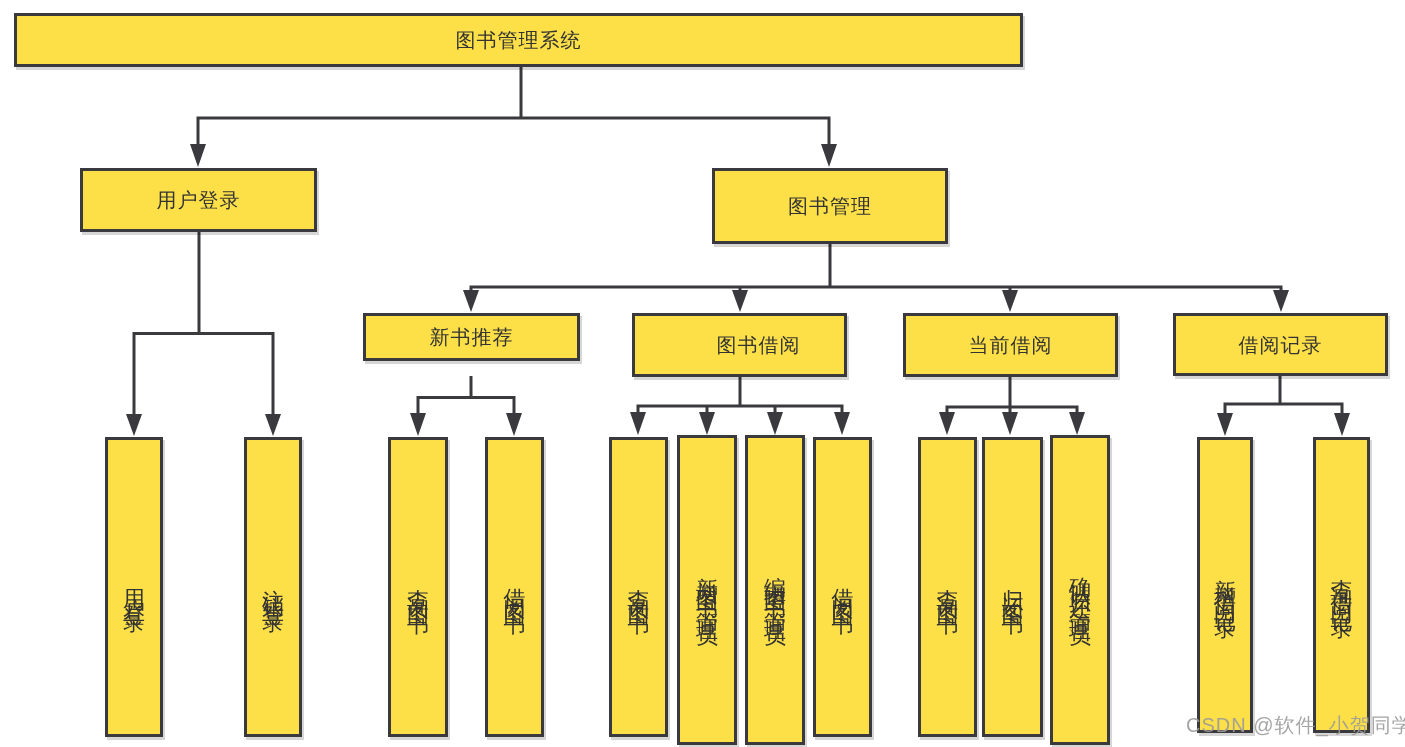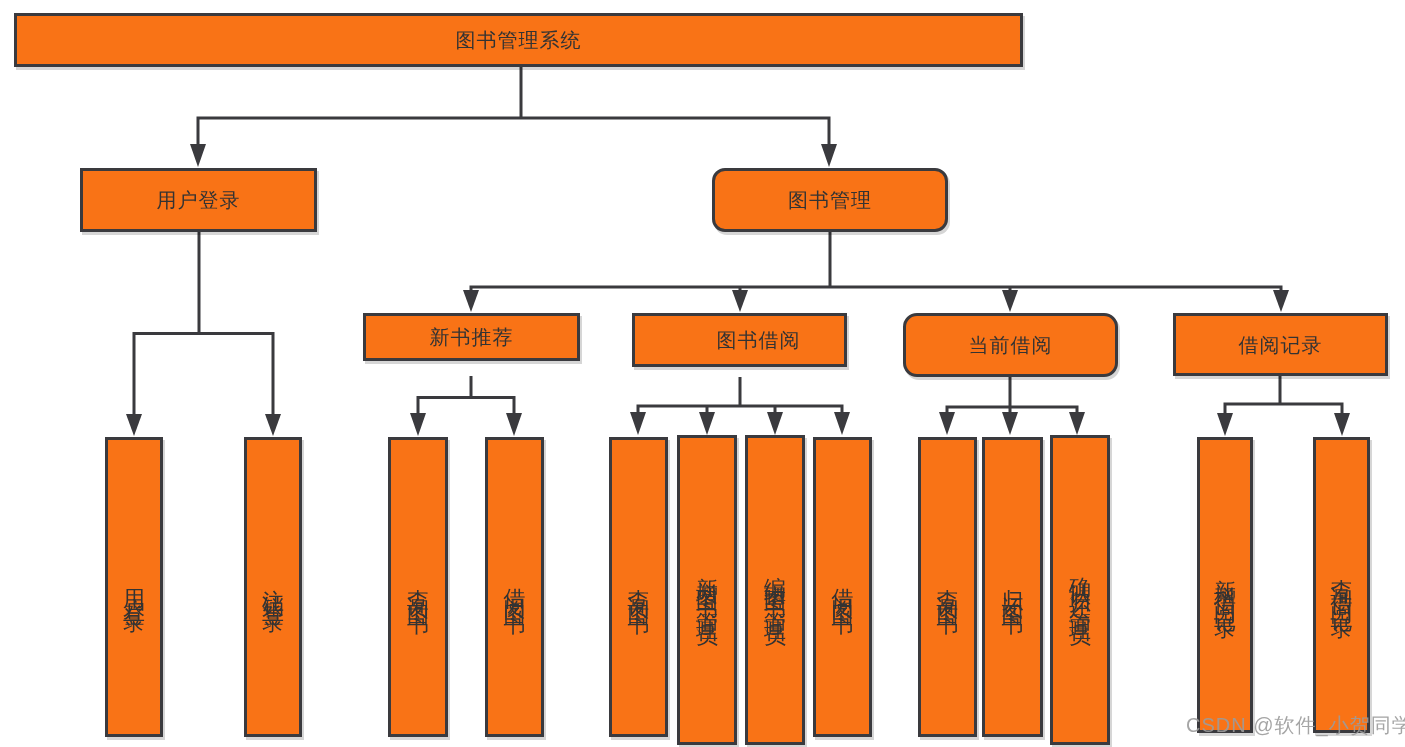--- a/index.html
+++ b/index.html
@@ -29,21 +29,21 @@
   #connectors path {
     stroke: var(--c-line);
     stroke-width: 3;
     fill: none;
     stroke-linecap: butt;
   }
   #connectors polygon { fill: var(--c-line); stroke: none; }
   .node {
     position: absolute;
     box-sizing: border-box;
-    background: #f97316;
+    background: #fde047;
     border: 3px solid var(--c-box_border);
     box-shadow: 2px 3px 0 rgba(0,0,0,0.16);
     display: flex;
     align-items: center;
     justify-content: center;
     text-align: center;
   }
   .node.h {
     font-size: 20px;
     letter-spacing: 1px;
@@ -105,25 +105,25 @@
     <polygon points="1069,412 1085,412 1077,435"></polygon>
 
     <path d="M1280,376 V404 M1223.5,404 H1343.5 M1225,404 V415 M1342,404 V415"></path>
     <polygon points="1217,413 1233,413 1225,436"></polygon>
     <polygon points="1334,413 1350,413 1342,436"></polygon>
   </svg>
 
   <div class="node h" style="left:14px; top:13px; width:1009px; height:54px;">图书管理系统</div>
 
   <div class="node h" style="left:80px; top:168px; width:237px; height:64px;">用户登录</div>
-  <div class="node h" style="left:712px; top:168px; width:236px; height:64px;border-radius:13px;">图书管理</div>
+  <div class="node h" style="left:712px; top:168px; width:236px; height:76px;">图书管理</div>
 
   <div class="node h" style="left:363px; top:313px; width:217px; height:48px;">新书推荐</div>
-  <div class="node h" style="left:632px; top:313px; width:215px; height:54px;padding-left:38px;">图书借阅</div>
-  <div class="node h" style="left:903px; top:313px; width:215px; height:64px;border-radius:14px;">当前借阅</div>
+  <div class="node h" style="left:632px; top:313px; width:215px; height:64px;padding-left:38px;">图书借阅</div>
+  <div class="node h" style="left:903px; top:313px; width:215px; height:64px;">当前借阅</div>
   <div class="node h" style="left:1173px; top:313px; width:215px; height:63px;">借阅记录</div>
 
   <div class="node v" style="left:105px; top:437px; width:58px; height:300px;">用户登录</div>
   <div class="node v" style="left:244px; top:437px; width:58px; height:300px;">注销登录</div>
 
   <div class="node v" style="left:388px; top:437px; width:60px; height:300px;">查询图书</div>
   <div class="node v" style="left:485px; top:437px; width:59px; height:300px;">借阅图书</div>
 
   <div class="node v" style="left:609px; top:437px; width:59px; height:300px;">查询图书</div>
   <div class="node v" style="left:677px; top:435px; width:60px; height:310px; letter-spacing:7px;">新增图书（管理员）</div>

